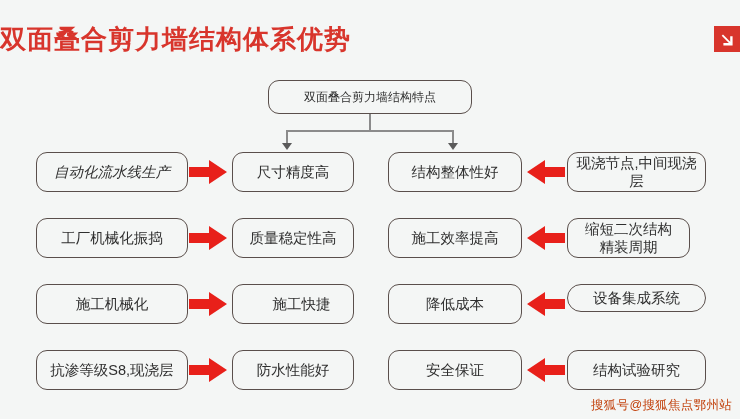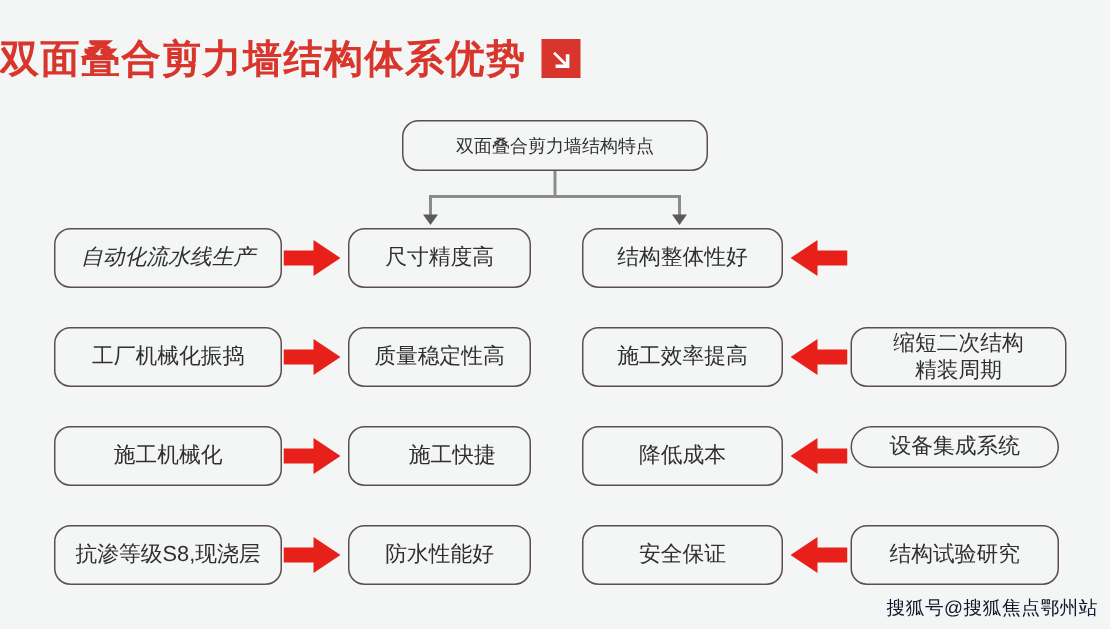--- a/index.html
+++ b/index.html
@@ -24,21 +24,21 @@
 
   
   .title-row {
     position: absolute;
     left: 0;
     top: 18px;
     width: 740px;
     height: 42px;
     display: flex;
     align-items: center;
-    justify-content: flex-start;
+    justify-content: space-between;
     gap: 10px;
   }
   .title-text {
     font-size: 26px;
     font-weight: bold;
     color: #d8352c;
     letter-spacing: 1px;
     line-height: 1;
     white-space: nowrap;
   }
@@ -97,21 +97,21 @@
     height: 26px;
   }
   .arrow svg { display: block; width: 100%; height: 100%; }
 
   
   .watermark {
     position: absolute;
     right: 8px;
     bottom: 5px;
     font-size: 12.5px;
-    color: #0f172a;
+    color: #c2410c;
     letter-spacing: 0.3px;
     white-space: nowrap;
   }
 </style>
 </head>
 <body>
 
 <div id="canvas">
 
   <div class="title-row">
@@ -138,35 +138,36 @@
         <path d="M0 8 H20 V1 L38 13 L20 25 V18 H0 Z" fill="#e8201a"></path>
       </svg>
   </div>
   <div class="node" style="left:232px; top:152px; width:122px; height:40px;">尺寸精度高</div>
   <div class="node" style="left:388px; top:152px; width:134px; height:40px;">结构整体性好</div>
   <div class="arrow" style="left:527px; top:159px;">
     <svg viewBox="0 0 38 26" preserveAspectRatio="none">
         <path d="M38 8 H18 V1 L0 13 L18 25 V18 H38 Z" fill="#e8201a"></path>
       </svg>
   </div>
+  <div class="node" style="left:567px; top:152px; width:139px; height:40px;">现浇节点,中间现浇层</div>
 
   <div class="node" style="left:36px; top:218px; width:152px; height:40px;text-align:right;">工厂机械化振捣</div>
   <div class="arrow" style="left:189px; top:225px;">
     <svg viewBox="0 0 38 26" preserveAspectRatio="none">
         <path d="M0 8 H20 V1 L38 13 L20 25 V18 H0 Z" fill="#e8201a"></path>
       </svg>
   </div>
   <div class="node" style="left:232px; top:218px; width:122px; height:40px;">质量稳定性高</div>
   <div class="node" style="left:388px; top:218px; width:134px; height:40px;">施工效率提高</div>
   <div class="arrow" style="left:527px; top:225px;">
     <svg viewBox="0 0 38 26" preserveAspectRatio="none">
         <path d="M38 8 H18 V1 L0 13 L18 25 V18 H38 Z" fill="#e8201a"></path>
       </svg>
   </div>
-  <div class="node" style="left:567px; top:218px; width:144px; height:40px;">缩短二次结构
+  <div class="node" style="left:567px; top:218px; width:123px; height:40px;">缩短二次结构
 精装周期</div>
 
   <div class="node" style="left:36px; top:284px; width:152px; height:40px;">施工机械化</div>
   <div class="arrow" style="left:189px; top:291px;">
     <svg viewBox="0 0 38 26" preserveAspectRatio="none">
         <path d="M0 8 H20 V1 L38 13 L20 25 V18 H0 Z" fill="#e8201a"></path>
       </svg>
   </div>
   <div class="node" style="left:232px; top:284px; width:122px; height:40px;padding-left:21px;">施工快捷</div>
   <div class="node" style="left:388px; top:284px; width:134px; height:40px;">降低成本</div>

